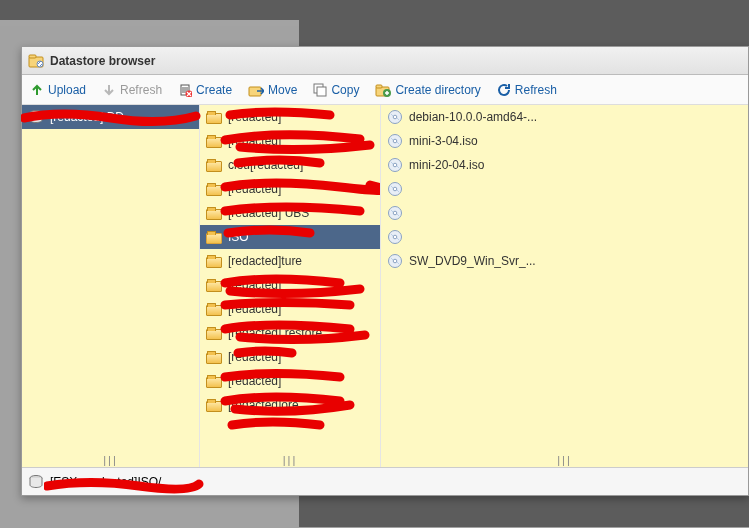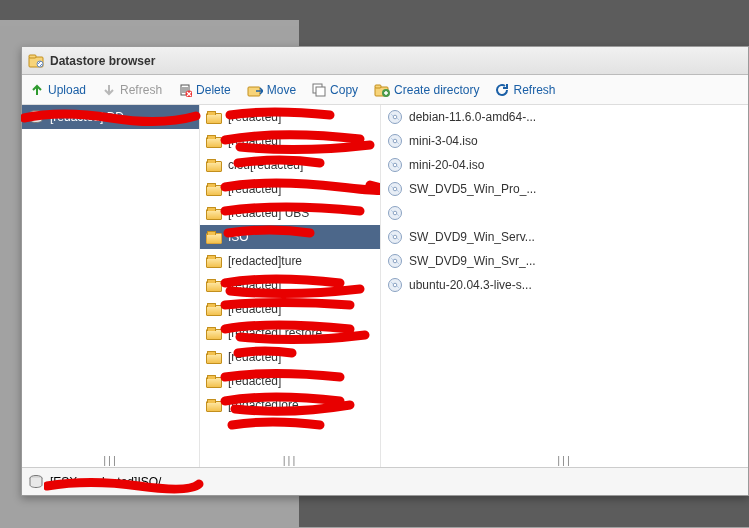--- a/index.html
+++ b/index.html
@@ -1,21 +1,21 @@
 <!DOCTYPE html>
 <html><head>
 <meta charset="utf-8">
 <style>
 * { margin:0; padding:0; box-sizing:border-box; font-family:Arial,Helvetica,sans-serif; font-size:12px; }
 body { background:#a2a2a2; width:749px; height:528px; overflow:hidden; position:relative; }
 .bgpane { position:absolute; background:#5c5c5c; }
 .bg1{left:0;top:0;width:749px;height:20px;}
 .bg2{left:0;top:20px;width:299px;height:6px;background:#a3a3a3}
 .bg3{left:299px;top:0;width:450px;height:527px;}
-.window { position:absolute; left:21px; top:46px; width:728px; height:450px; background:#ffffff; border:1px solid #999; box-shadow:0 3px 8px rgba(0,0,0,.3); }
+.window { position:absolute; left:21px; top:46px; width:728px; height:450px; background:#fef9c3; border:1px solid #999; box-shadow:0 3px 8px rgba(0,0,0,.3); }
 .titlebar { height:28px; background:linear-gradient(#f1f1f1,#e2e2e2); border-bottom:1px solid #bbb; display:flex; align-items:center; padding:0 6px; gap:6px;}
 .titlebar .ttl{font-weight:bold;color:#333;}
 .toolbar { height:30px; border-bottom:1px solid #ddd; display:flex; align-items:center; padding:0 8px; gap:16px; background:#fafafa;}
 .tbtn { display:flex; align-items:center; gap:4px; color:#1a5fa6; cursor:pointer;}
 .tbtn.disabled{color:#9a9a9a; cursor:default;}
 .content{display:flex; height:362px;}
 .col{overflow:hidden; position:relative;}
 .col1{width:178px; border-right:1px solid #e5e5e5;}
 .col2{width:181px; border-right:1px solid #e5e5e5;}
 .col3{flex:1;}
@@ -65,21 +65,21 @@
         </svg>
       <span>Refresh</span>
     </div>
     <div class="tbtn">
       <svg width="14" height="14">
           <rect x="3" y="2" width="8" height="10" fill="#fff" stroke="#555"></rect>
           <path d="M5 4v6M7 4v6M9 4v6" stroke="#555"></path>
           <circle cx="11" cy="11" r="3.5" fill="#e33"></circle>
           <path d="M9 9l4 4M13 9l-4 4" stroke="#fff" stroke-width="1.2"></path>
         </svg>
-      <span>Delete</span>
+      <span>Create</span>
     </div>
     <div class="tbtn">
       <svg width="16" height="14">
           <rect x="1" y="4" width="12" height="9" rx="1" fill="#f7d47a" stroke="#c38f1d"></rect>
           <path d="M9 8h6M13 5l3 3-3 3" stroke="#1a5fa6" stroke-width="1.5" fill="none"></path>
         </svg>
       <span>Move</span>
     </div>
     <div class="tbtn">
       <svg width="14" height="14">
@@ -203,21 +203,21 @@
       <div class="grip">|||</div>
     </div>
     <div class="col col3">
       <div id="c3">
           <div class="row">
             <svg class="disc" viewBox="0 0 16 16">
               <circle cx="8" cy="8" r="6.5" fill="#e8eef6" stroke="#8aa2c2"></circle>
               <circle cx="8" cy="8" r="1.8" fill="#fff" stroke="#8aa2c2"></circle>
               <path d="M4 5l2 2M12 11l-2-2" stroke="#bcd0e8"></path>
             </svg>
-            <span>debian-11.6.0-amd64-...</span>
+            <span>debian-10.0.0-amd64-...</span>
           </div>
           <div class="row">
             <svg class="disc" viewBox="0 0 16 16">
               <circle cx="8" cy="8" r="6.5" fill="#e8eef6" stroke="#8aa2c2"></circle>
               <circle cx="8" cy="8" r="1.8" fill="#fff" stroke="#8aa2c2"></circle>
               <path d="M4 5l2 2M12 11l-2-2" stroke="#bcd0e8"></path>
             </svg>
             <span>mini-3-04.iso</span>
           </div>
           <div class="row">
@@ -227,52 +227,42 @@
               <path d="M4 5l2 2M12 11l-2-2" stroke="#bcd0e8"></path>
             </svg>
             <span>mini-20-04.iso</span>
           </div>
           <div class="row">
             <svg class="disc" viewBox="0 0 16 16">
               <circle cx="8" cy="8" r="6.5" fill="#e8eef6" stroke="#8aa2c2"></circle>
               <circle cx="8" cy="8" r="1.8" fill="#fff" stroke="#8aa2c2"></circle>
               <path d="M4 5l2 2M12 11l-2-2" stroke="#bcd0e8"></path>
             </svg>
-            <span>SW_DVD5_Win_Pro_...</span>
-          </div>
-          <div class="row">
-            <svg class="disc" viewBox="0 0 16 16">
-              <circle cx="8" cy="8" r="6.5" fill="#e8eef6" stroke="#8aa2c2"></circle>
-              <circle cx="8" cy="8" r="1.8" fill="#fff" stroke="#8aa2c2"></circle>
-              <path d="M4 5l2 2M12 11l-2-2" stroke="#bcd0e8"></path>
-            </svg>
-          </div>
-          <div class="row">
-            <svg class="disc" viewBox="0 0 16 16">
-              <circle cx="8" cy="8" r="6.5" fill="#e8eef6" stroke="#8aa2c2"></circle>
-              <circle cx="8" cy="8" r="1.8" fill="#fff" stroke="#8aa2c2"></circle>
-              <path d="M4 5l2 2M12 11l-2-2" stroke="#bcd0e8"></path>
-            </svg>
-            <span>SW_DVD9_Win_Serv...</span>
+          </div>
+          <div class="row">
+            <svg class="disc" viewBox="0 0 16 16">
+              <circle cx="8" cy="8" r="6.5" fill="#e8eef6" stroke="#8aa2c2"></circle>
+              <circle cx="8" cy="8" r="1.8" fill="#fff" stroke="#8aa2c2"></circle>
+              <path d="M4 5l2 2M12 11l-2-2" stroke="#bcd0e8"></path>
+            </svg>
+          </div>
+          <div class="row">
+            <svg class="disc" viewBox="0 0 16 16">
+              <circle cx="8" cy="8" r="6.5" fill="#e8eef6" stroke="#8aa2c2"></circle>
+              <circle cx="8" cy="8" r="1.8" fill="#fff" stroke="#8aa2c2"></circle>
+              <path d="M4 5l2 2M12 11l-2-2" stroke="#bcd0e8"></path>
+            </svg>
           </div>
           <div class="row">
             <svg class="disc" viewBox="0 0 16 16">
               <circle cx="8" cy="8" r="6.5" fill="#e8eef6" stroke="#8aa2c2"></circle>
               <circle cx="8" cy="8" r="1.8" fill="#fff" stroke="#8aa2c2"></circle>
               <path d="M4 5l2 2M12 11l-2-2" stroke="#bcd0e8"></path>
             </svg>
             <span>SW_DVD9_Win_Svr_...</span>
-          </div>
-          <div class="row">
-            <svg class="disc" viewBox="0 0 16 16">
-              <circle cx="8" cy="8" r="6.5" fill="#e8eef6" stroke="#8aa2c2"></circle>
-              <circle cx="8" cy="8" r="1.8" fill="#fff" stroke="#8aa2c2"></circle>
-              <path d="M4 5l2 2M12 11l-2-2" stroke="#bcd0e8"></path>
-            </svg>
-            <span>ubuntu-20.04.3-live-s...</span>
           </div>
         </div>
       <div class="grip">|||</div>
     </div>
   </div>
 
   <div class="footer">
     <svg width="16" height="16">
         <ellipse cx="8" cy="4" rx="6" ry="2.5" fill="#d8d8d8" stroke="#777"></ellipse>
         <path d="M2 4v7c0 1.4 2.7 2.5 6 2.5s6-1.1 6-2.5V4" fill="#e8e8e8" stroke="#777"></path>

